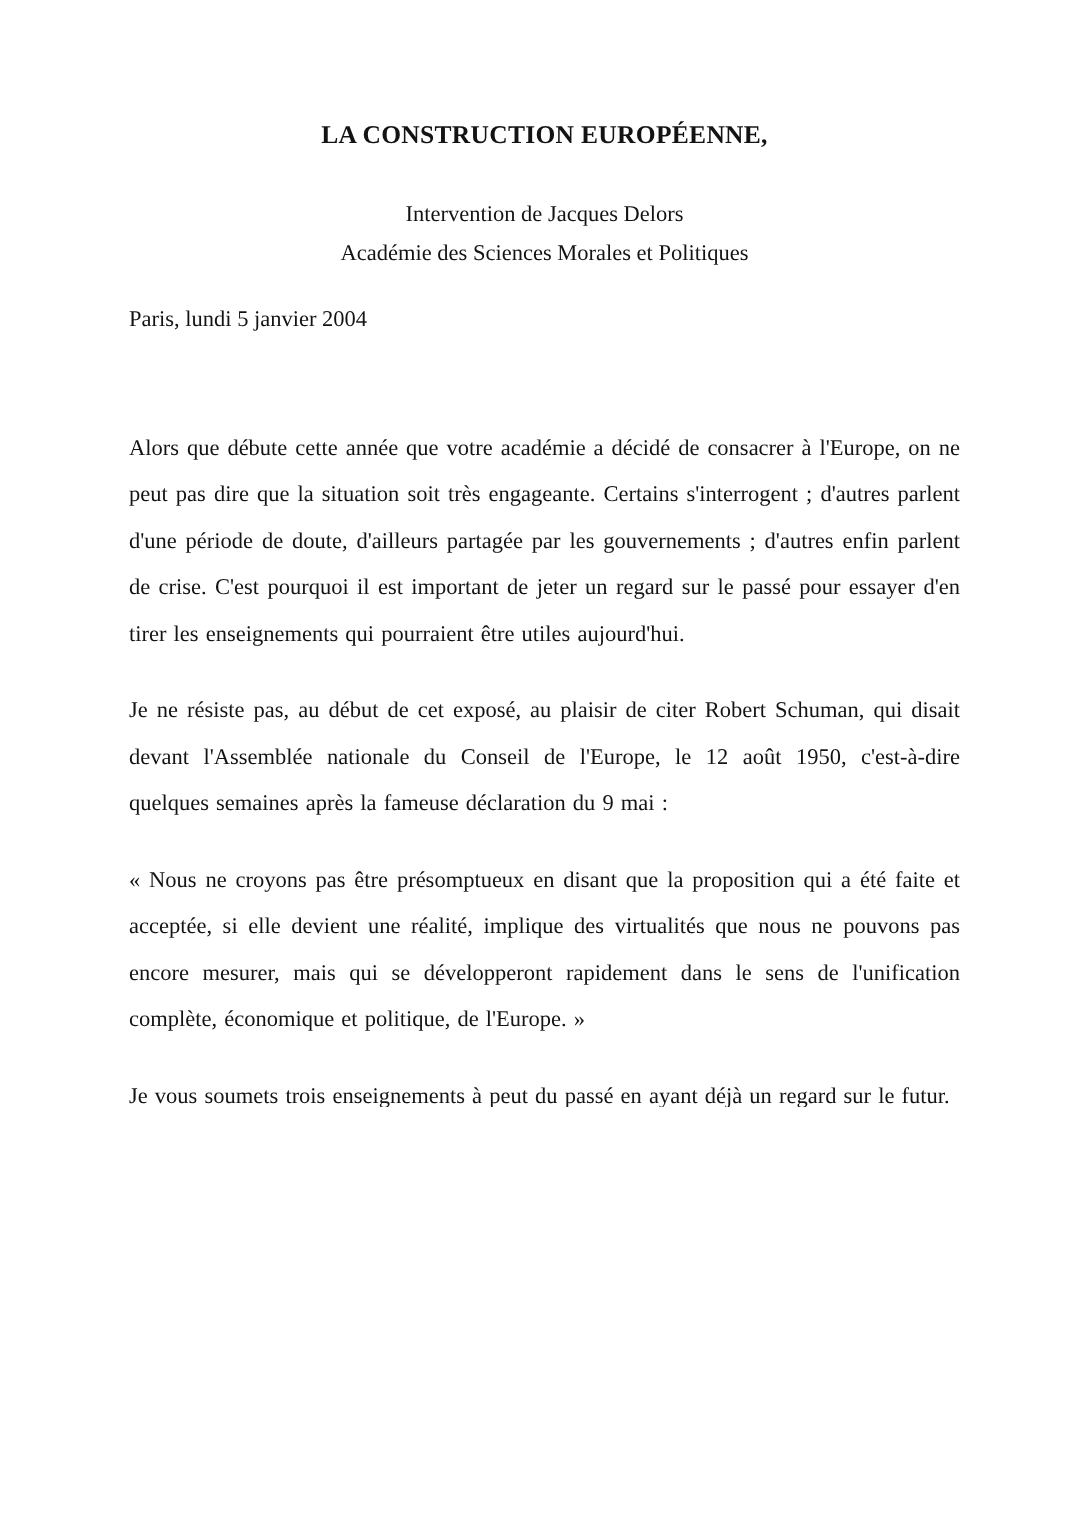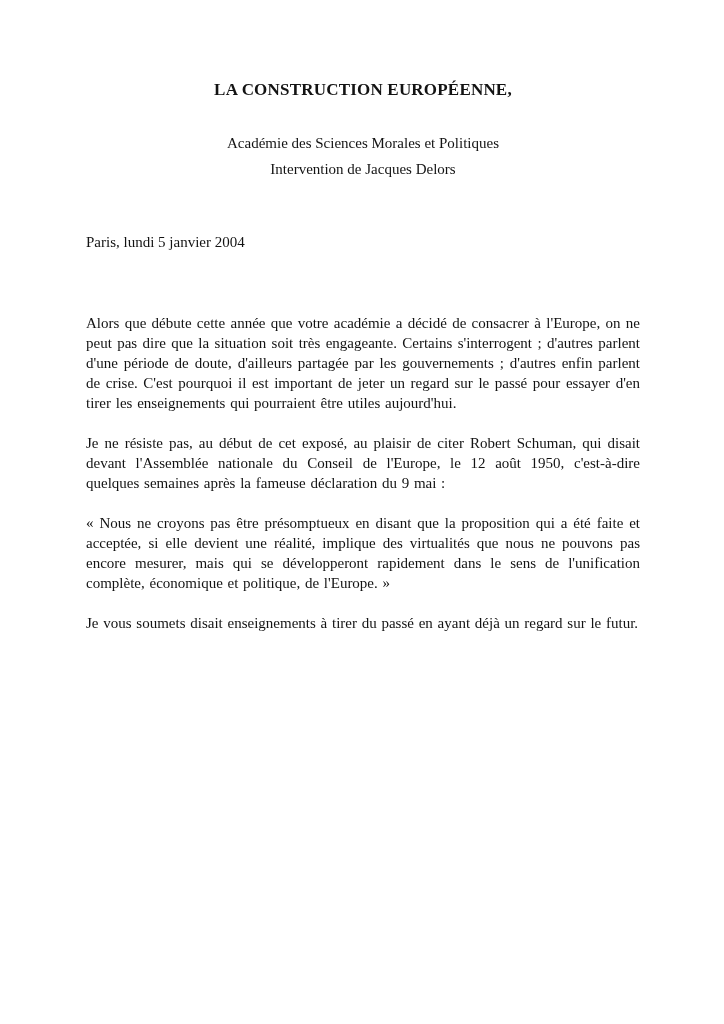--- a/index.html
+++ b/index.html
@@ -28,49 +28,49 @@
   }
   .subtitle-block {
     text-align: center;
     font-size: 15px;
     line-height: 26px;
     margin-top: 26px;
   }
   .dateline {
     font-size: 15px;
     line-height: 26px;
-    margin-top: 47px;
+    margin-top: 18px;
   }
   .body-text {
     margin-top: 58px;
   }
   .body-text p.para {
     font-size: 15px;
-    line-height: 20px;
+    line-height: 31px;
     text-align: justify;
     margin: 4px 0 20px 0;
     word-spacing: 1px;
   }
 </style>
 </head>
 <body>
 
 <div class="page">
 
   <div class="title-block">
     <div>LA CONSTRUCTION EUROPÉENNE,</div>
   </div>
 
   <div class="subtitle-block">
+    <div>Intervention de Jacques Delors</div>
     <div>Académie des Sciences Morales et Politiques</div>
-    <div>Intervention de Jacques Delors</div>
   </div>
 
   <div class="dateline">Paris, lundi 5 janvier 2004</div>
 
   <div class="body-text">
       <p class="para">Alors que débute cette année que votre académie a décidé de consacrer à l'Europe, on ne peut pas dire que la situation soit très engageante. Certains s'interrogent ; d'autres parlent d'une période de doute, d'ailleurs partagée par les gouvernements ; d'autres enfin parlent de crise. C'est pourquoi il est important de jeter un regard sur le passé pour essayer d'en tirer les enseignements qui pourraient être utiles aujourd'hui.</p>
       <p class="para">Je ne résiste pas, au début de cet exposé, au plaisir de citer Robert Schuman, qui disait devant l'Assemblée nationale du Conseil de l'Europe, le 12 août 1950, c'est-à-dire quelques semaines après la fameuse déclaration du 9 mai :</p>
       <p class="para">« Nous ne croyons pas être présomptueux en disant que la proposition qui a été faite et acceptée, si elle devient une réalité, implique des virtualités que nous ne pouvons pas encore mesurer, mais qui se développeront rapidement dans le sens de l'unification complète, économique et politique, de l'Europe. »</p>
-      <p class="para">Je vous soumets disait enseignements à tirer du passé en ayant déjà un regard sur le futur.</p>
+      <p class="para">Je vous soumets trois enseignements à peut du passé en ayant déjà un regard sur le futur.</p>
     </div>
 
 </div>
 
 </body></html>

